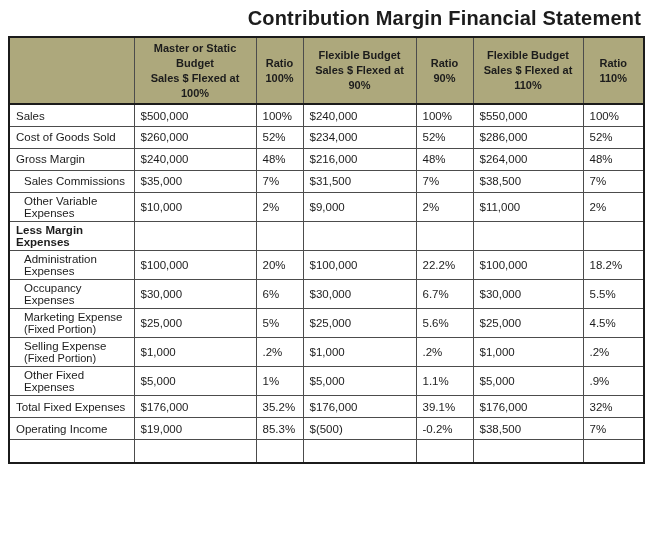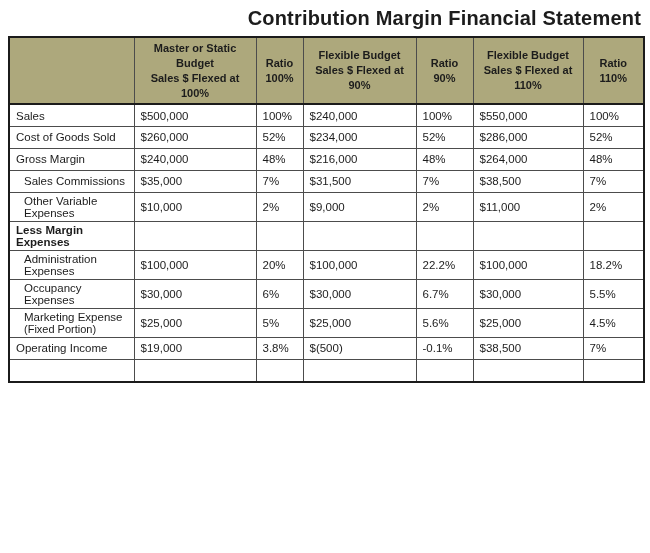--- a/index.html
+++ b/index.html
@@ -179,26 +179,53 @@
       </tr>
       <tr class="tall">
         <td class="label-cell indent"><span>Marketing Expense</span><span class="sublabel">(Fixed Portion)</span></td>
         <td>$25,000</td>
         <td>5%</td>
         <td>$25,000</td>
         <td>5.6%</td>
         <td>$25,000</td>
         <td>4.5%</td>
       </tr>
+      <tr class="tall">
+        <td class="label-cell indent"><span>Selling Expense</span><span class="sublabel">(Fixed Portion)</span></td>
+        <td>$1,000</td>
+        <td>.2%</td>
+        <td>$1,000</td>
+        <td>.2%</td>
+        <td>$1,000</td>
+        <td>.2%</td>
+      </tr>
+      <tr class="">
+        <td class="label-cell indent"><span>Other Fixed Expenses</span></td>
+        <td>$5,000</td>
+        <td>1%</td>
+        <td>$5,000</td>
+        <td>1.1%</td>
+        <td>$5,000</td>
+        <td>.9%</td>
+      </tr>
+      <tr class="">
+        <td class="label-cell"><span>Total Fixed Expenses</span></td>
+        <td>$176,000</td>
+        <td>35.2%</td>
+        <td>$176,000</td>
+        <td>39.1%</td>
+        <td>$176,000</td>
+        <td>32%</td>
+      </tr>
       <tr class="">
         <td class="label-cell"><span>Operating Income</span></td>
         <td>$19,000</td>
-        <td>3.8%</td>
+        <td>85.3%</td>
         <td>$(500)</td>
-        <td>-0.1%</td>
+        <td>-0.2%</td>
         <td>$38,500</td>
         <td>7%</td>
       </tr>
       <tr class="blank">
         <td class="label-cell"><span></span></td>
         <td></td>
         <td></td>
         <td></td>
         <td></td>
         <td></td>

